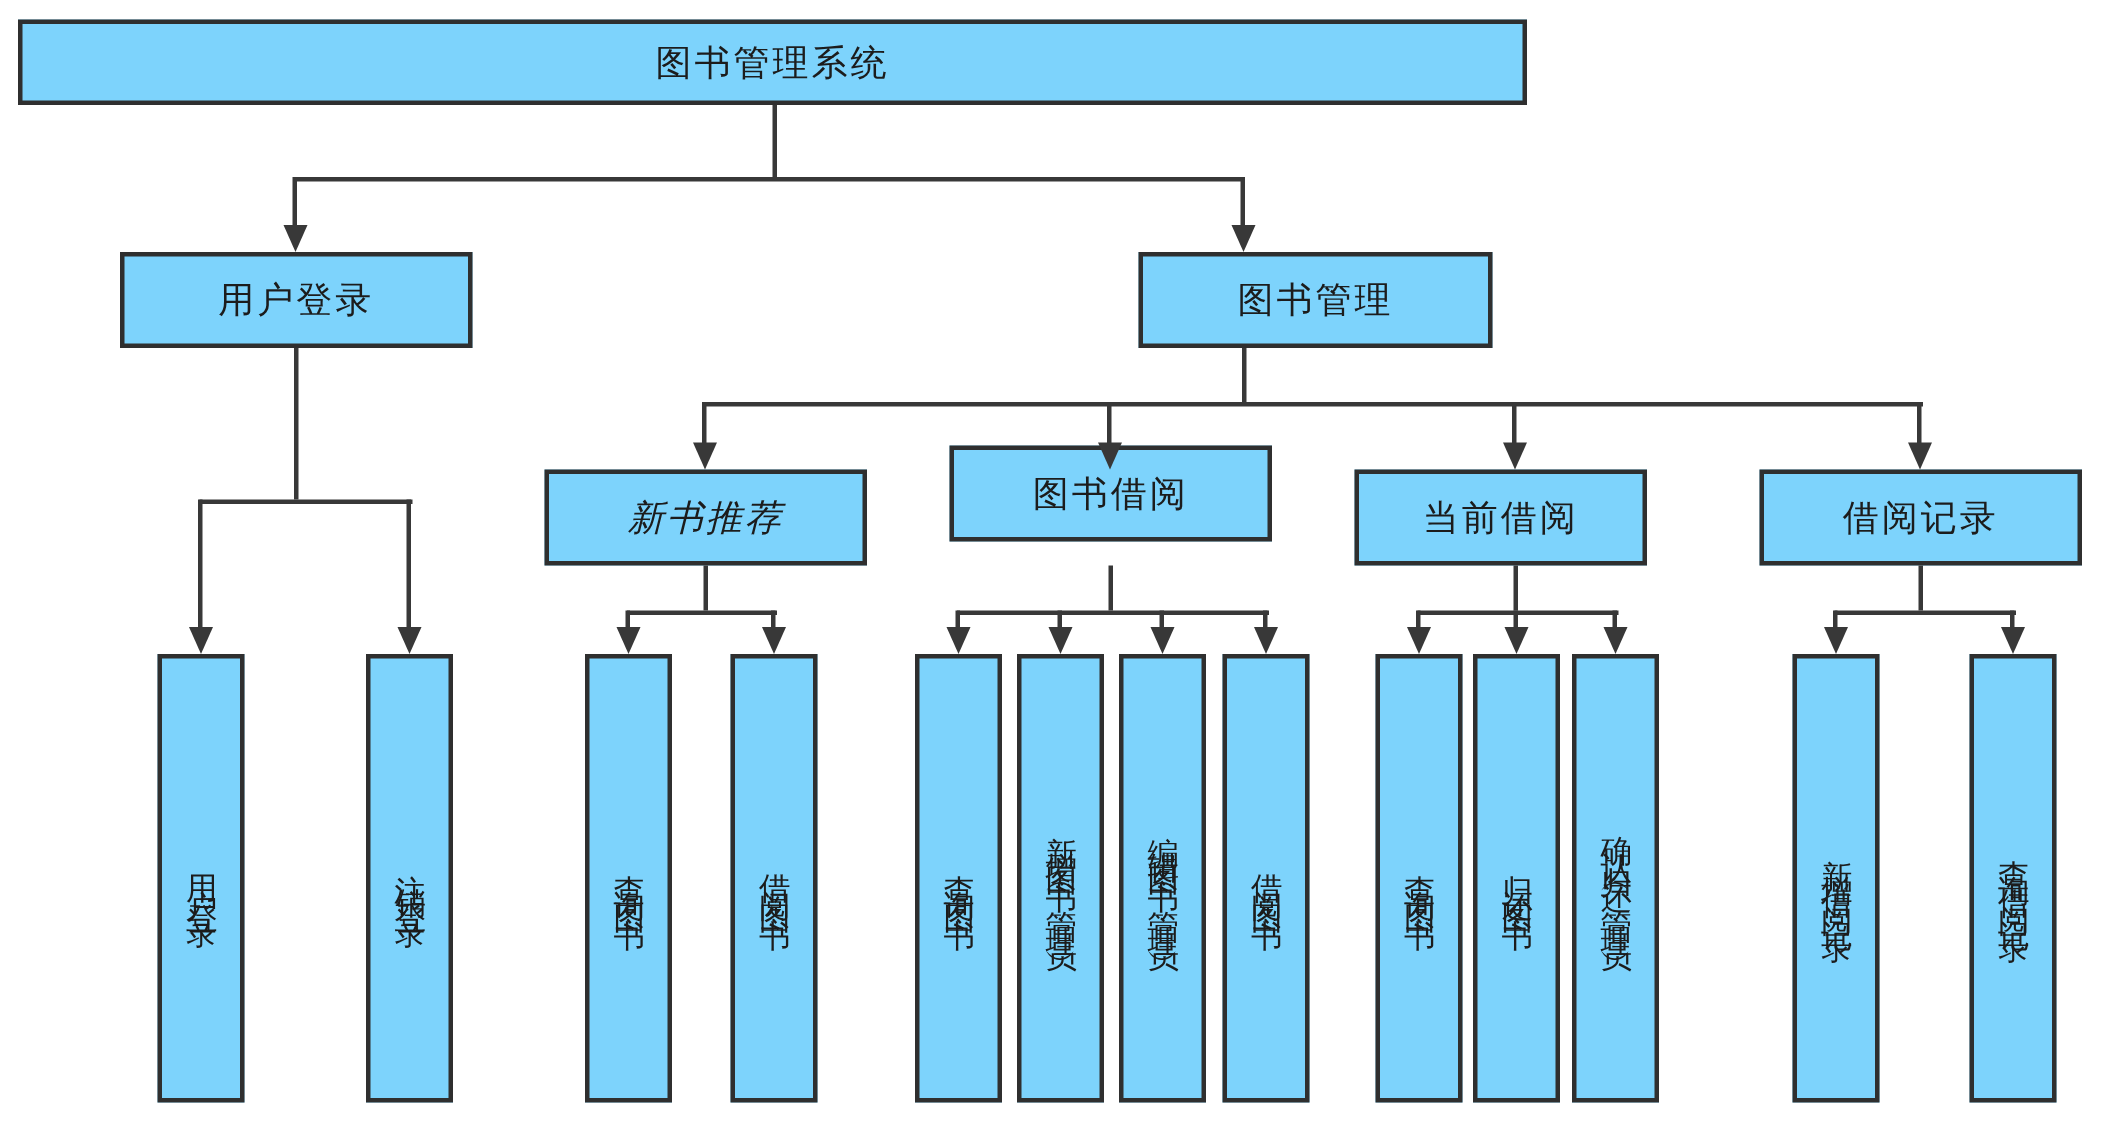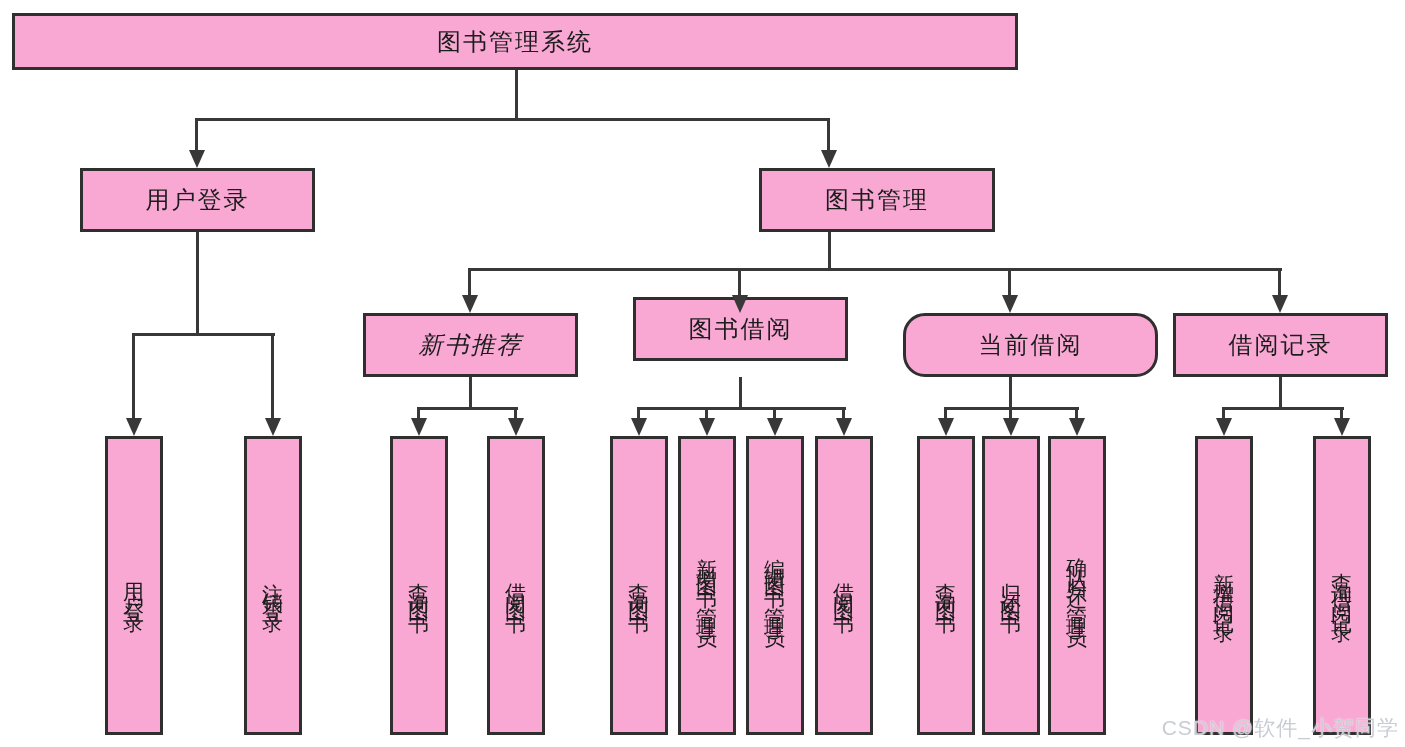--- a/index.html
+++ b/index.html
@@ -8,21 +8,21 @@
     width: 1405px;
     height: 747px;
     background: #ffffff;
     font-family: "Liberation Sans", sans-serif;
     overflow: hidden;
   }
   .box {
     position: absolute;
     box-sizing: border-box;
     border: 3px solid #2f2f2f;
-    background: #f9a8d4;
+    background: #7dd3fc;
     display: flex;
     align-items: center;
     justify-content: center;
     color: #1c1c1c;
   }
   .box.h span {
     font-size: 24px;
     letter-spacing: 2px;
     white-space: nowrap;
   }
@@ -91,21 +91,21 @@
   <div class="box h" style="left:711px; top:168px; width:236px; height:64px;margin-left:48px;">
     <span>图书管理</span>
   </div>
 
   <div class="box h" style="left:363px; top:313px; width:215px; height:64px;font-style:italic;">
     <span>新书推荐</span>
   </div>
   <div class="box h" style="left:633px; top:297px; width:215px; height:64px;">
     <span>图书借阅</span>
   </div>
-  <div class="box h" style="left:903px; top:313px; width:255px; height:64px;border-radius:22px;">
+  <div class="box h" style="left:903px; top:313px; width:195px; height:64px;">
     <span>当前借阅</span>
   </div>
   <div class="box h" style="left:1173px; top:313px; width:215px; height:64px;">
     <span>借阅记录</span>
   </div>
 
   <div class="box v" style="left:105px; top:436px; width:58px; height:299px;">
     <span>用户登录</span>
   </div>
   <div class="box v" style="left:244px; top:436px; width:58px; height:299px;">
@@ -178,15 +178,14 @@
   <div class="arrow" style="left:631px;  top:407px; height:29px;"></div>
   <div class="arrow" style="left:699px;  top:407px; height:29px;"></div>
   <div class="arrow" style="left:767px;  top:407px; height:29px;"></div>
   <div class="arrow" style="left:836px;  top:407px; height:29px;"></div>
   <div class="arrow" style="left:938px;  top:407px; height:29px;"></div>
   <div class="arrow" style="left:1003px; top:407px; height:29px;"></div>
   <div class="arrow" style="left:1069px; top:407px; height:29px;"></div>
   <div class="arrow" style="left:1216px; top:407px; height:29px;"></div>
   <div class="arrow" style="left:1334px; top:407px; height:29px;"></div>
 
-  <div class="watermark">CSDN @软件_小贺同学</div>
 
 </div>
 
 </body></html>

